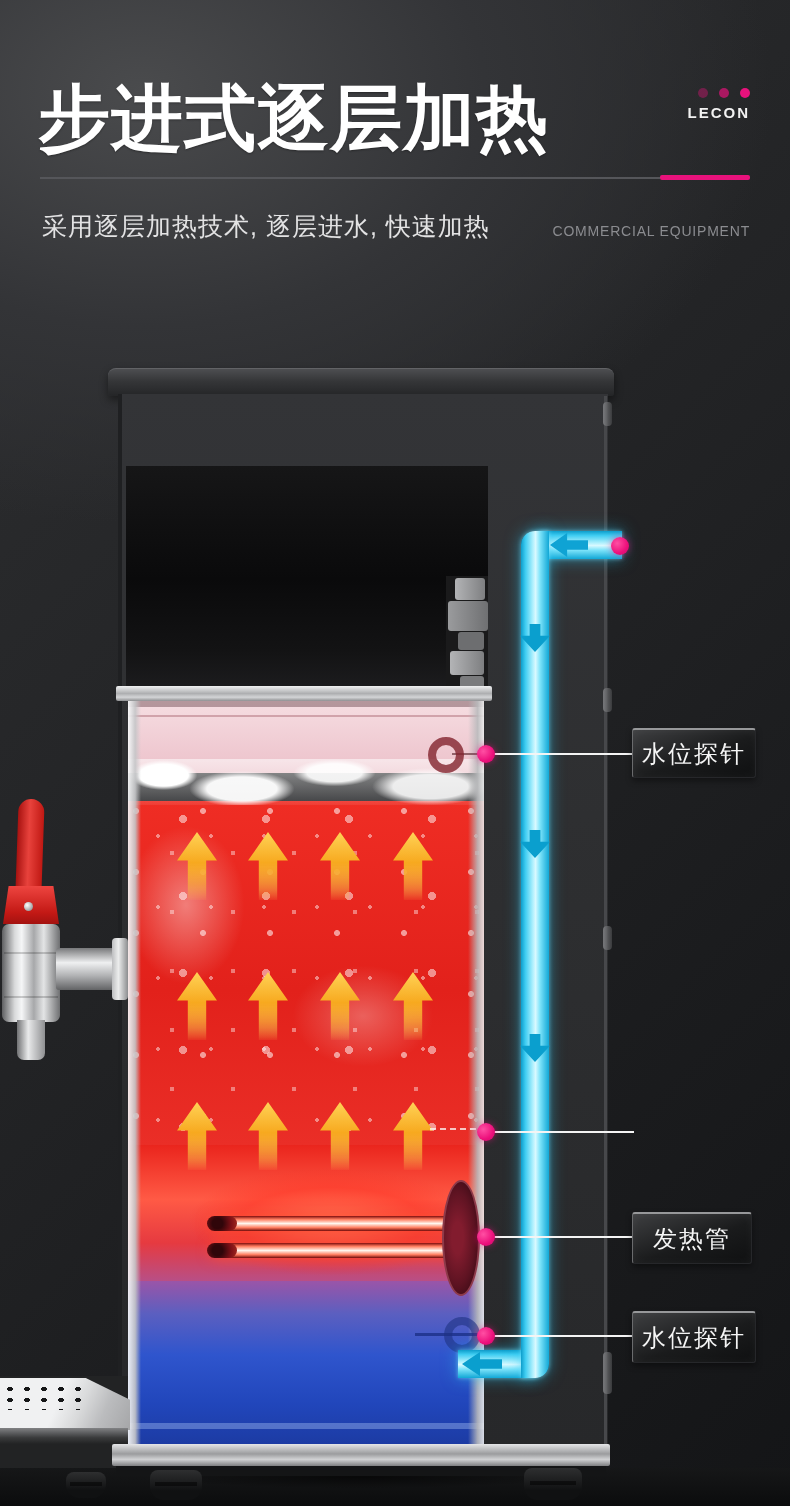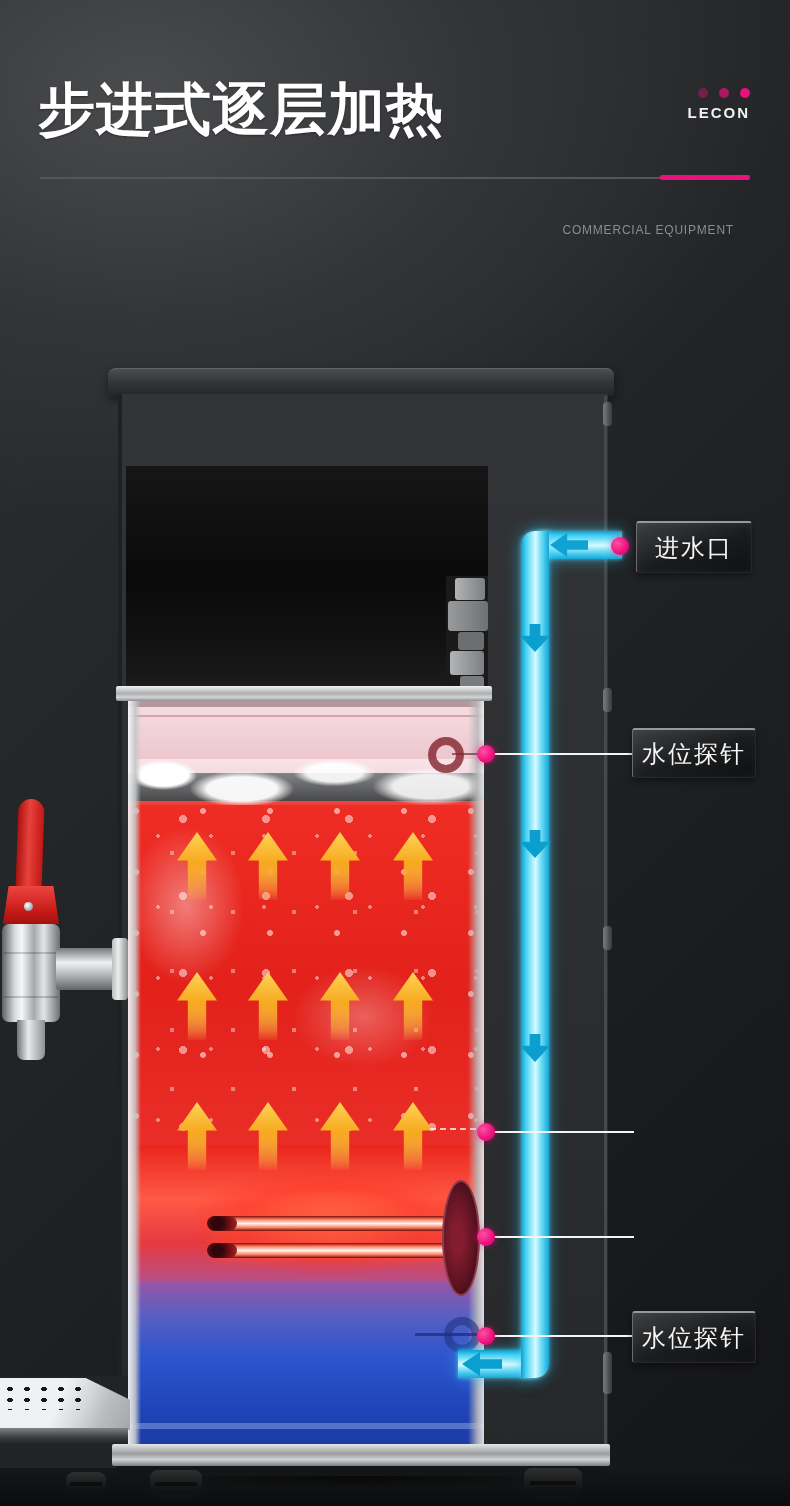--- a/index.html
+++ b/index.html
@@ -4,31 +4,31 @@
 <style>
   html,body{margin:0;padding:0;background:#0e0f10;}
   .page{position:relative;width:790px;height:1506px;overflow:hidden;
     font-family:"Liberation Sans","DejaVu Sans",sans-serif;
     background:
       radial-gradient(900px 620px at 18% 6%, #4a4b4d 0%, #333437 38%, rgba(40,41,43,0) 70%),
       linear-gradient(135deg, #2e2f31 0%, #242527 40%, #1b1c1e 72%, #141517 100%);}
   .abs{position:absolute;}
 
   
-  .title{left:38px;top:72px;width:560px;font-size:57px;font-weight:900;color:#ffffff;
+  .title{left:38px;top:72px;width:560px;font-size:72px;font-weight:900;color:#ffffff;
     letter-spacing:1px;line-height:1.3;text-shadow:0 1px 2px rgba(0,0,0,.35);}
   .brand-dots{right:40px;top:88px;display:flex;gap:11px;}
   .brand-dots i{width:10px;height:10px;border-radius:50%;background:#e8127c;display:block;}
   .brand-dots i:nth-child(1){opacity:.38;}
   .brand-dots i:nth-child(2){opacity:.68;}
   .brand-name{right:40px;top:104px;font-size:15px;font-weight:bold;color:#f2f2f2;letter-spacing:2px;}
   .divider-gray{left:40px;top:177px;width:620px;height:2px;background:#55565a;}
   .divider-accent{left:660px;top:175px;width:90px;height:5px;background:#e8127c;border-radius:2px;}
   .desc{left:42px;top:206px;width:520px;font-size:25px;line-height:41px;color:#e3e3e4;letter-spacing:1px;}
-  .brand-tagline{right:56px;top:223px;font-size:12px;color:#8b8c90;letter-spacing:.8px;}
+  .brand-tagline{right:40px;top:223px;font-size:14px;color:#8b8c90;letter-spacing:.8px;}
 
   
   .top-bar{left:108px;top:368px;width:506px;height:27px;border-radius:8px 8px 3px 3px;
     background:linear-gradient(180deg,#4d4e51 0%,#353638 45%,#242527 100%);
     border-top:1px solid #626366;box-shadow:0 4px 8px rgba(0,0,0,.45);}
   .cab-body{left:118px;top:394px;width:490px;height:1056px;
     background:linear-gradient(180deg,#333437 0%,#2e2f31 40%,#27282a 100%);}
   .cab-edge-r{left:604px;top:396px;width:3px;height:1052px;background:#47484b;}
   .cab-edge-l{left:118px;top:394px;width:4px;height:1056px;background:#1f2022;}
   .hinge{left:603px;width:9px;height:24px;border-radius:4px;opacity:.85;
@@ -183,20 +183,21 @@
   <div class="abs title">步进式逐层加热</div>
   <div class="abs brand-dots">
       <i></i>
       <i></i>
       <i></i>
     </div>
   <div class="abs brand-name">LECON</div>
   <div class="abs divider-gray"></div>
   <div class="abs divider-accent"></div>
   <div class="abs desc">
+    <div>采用逐层加热技术, 逐层进水, 快速加热</div>
   </div>
   <div class="abs brand-tagline">COMMERCIAL EQUIPMENT</div>
 
   <div class="abs top-bar"></div>
   <div class="abs cab-body"></div>
   <div class="abs cab-edge-l"></div>
   <div class="abs cab-edge-r"></div>
   <div class="abs hinge" style="top:402px"></div>
   <div class="abs hinge" style="top:688px"></div>
   <div class="abs hinge" style="top:926px"></div>
@@ -286,17 +287,17 @@
   <div class="abs cline" style="left:486px;top:753px;width:148px"></div>
   <div class="abs cline" style="left:486px;top:1131px;width:148px"></div>
   <div class="abs cline" style="left:490px;top:1236px;width:144px"></div>
   <div class="abs cline" style="left:486px;top:1335px;width:148px"></div>
   <div class="abs cdot" style="left:611px;top:537px"></div>
   <div class="abs cdot" style="left:477px;top:745px"></div>
   <div class="abs cdot" style="left:477px;top:1123px"></div>
   <div class="abs cdot" style="left:477px;top:1228px"></div>
   <div class="abs cdot" style="left:477px;top:1327px"></div>
 
-  <div class="abs clabel" style="left:636px;top:521px;width:114px;height:49px">进水口</div>
   <div class="abs clabel" style="left:632px;top:728px;width:122px;height:47px">水位探针</div>
+  <div class="abs clabel" style="left:632px;top:1212px;width:118px;height:49px">发热管</div>
   <div class="abs clabel" style="left:632px;top:1311px;width:122px;height:49px">水位探针</div>
 
 </div>
 
 </body></html>

